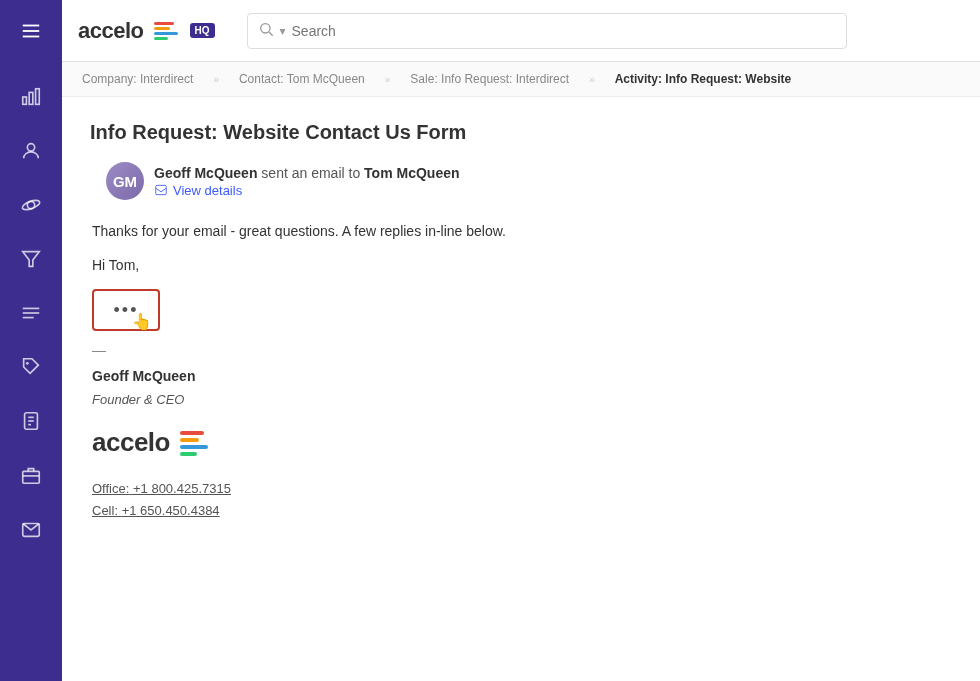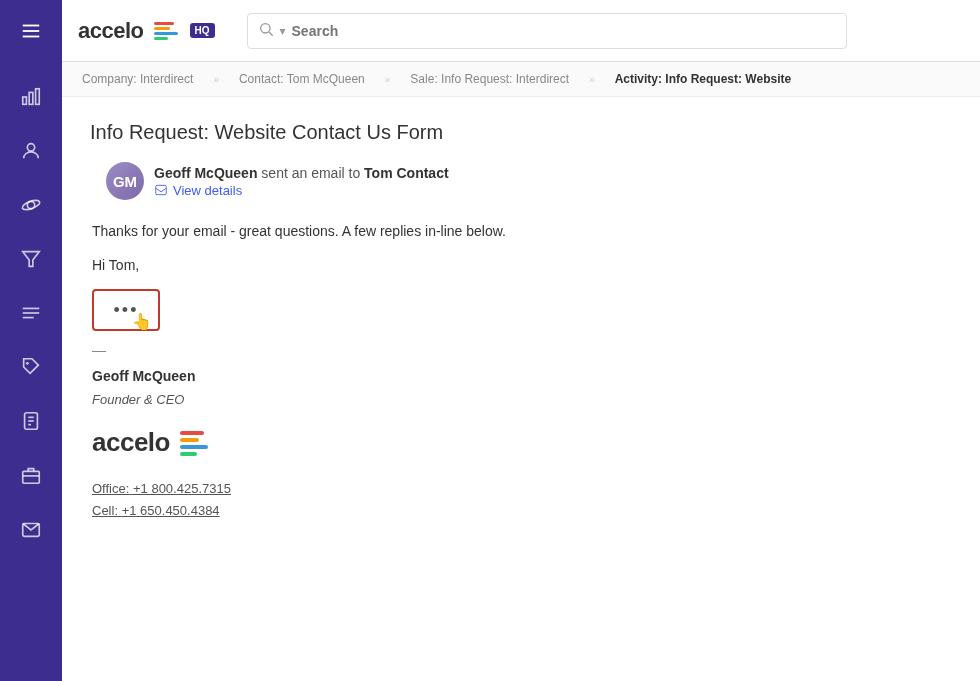--- a/index.html
+++ b/index.html
@@ -116,21 +116,20 @@
     }
     .search-icon svg { width: 16px; height: 16px; stroke: #999; fill: none; stroke-width: 2; }
     .search-dropdown { color: #999; font-size: 12px; cursor: pointer; }
     .search-input {
       border: none;
       outline: none;
       font-size: 14px;
       color: #701a75;
       flex: 1;
       background: transparent;
-      font-weight: bold;
     }
 
     
     .breadcrumb {
       padding: 10px 20px;
       font-size: 12px;
       color: #888;
       border-bottom: 1px solid #ececec;
       background: #fafafa;
       display: flex;
@@ -146,21 +145,21 @@
 
     
     .content-area {
       flex: 1;
       overflow-y: auto;
       padding: 24px 28px;
       background: white;
     }
     .page-title {
       font-size: 20px;
-      font-weight: 400;
+      font-weight: 700;
       color: #333;
       margin-bottom: 18px;
     }
 
     
     .email-section {
       display: flex;
       flex-direction: column;
       gap: 12px;
     }
@@ -427,21 +426,21 @@
 
     <div class="email-section">
 
       <div class="email-header">
         <div class="avatar">
           <div class="avatar-img">GM</div>
         </div>
         <div class="email-meta">
           <div class="email-meta-line">
             <strong>Geoff McQueen</strong>
-            <span> </span><span>sent an email to</span><span> </span><span class="recipient">Tom Contact</span>
+            <span> </span><span>sent an email to</span><span> </span><span class="recipient">Tom McQueen</span>
           </div>
           <a class="view-details-link">
             <svg viewBox="0 0 24 24">
                 <rect x="3" y="4" width="18" height="16" rx="2"></rect>
                 <polyline points="3,9 12,15 21,9"></polyline>
               </svg>
             <span>View details</span>
           </a>
         </div>
       </div>

